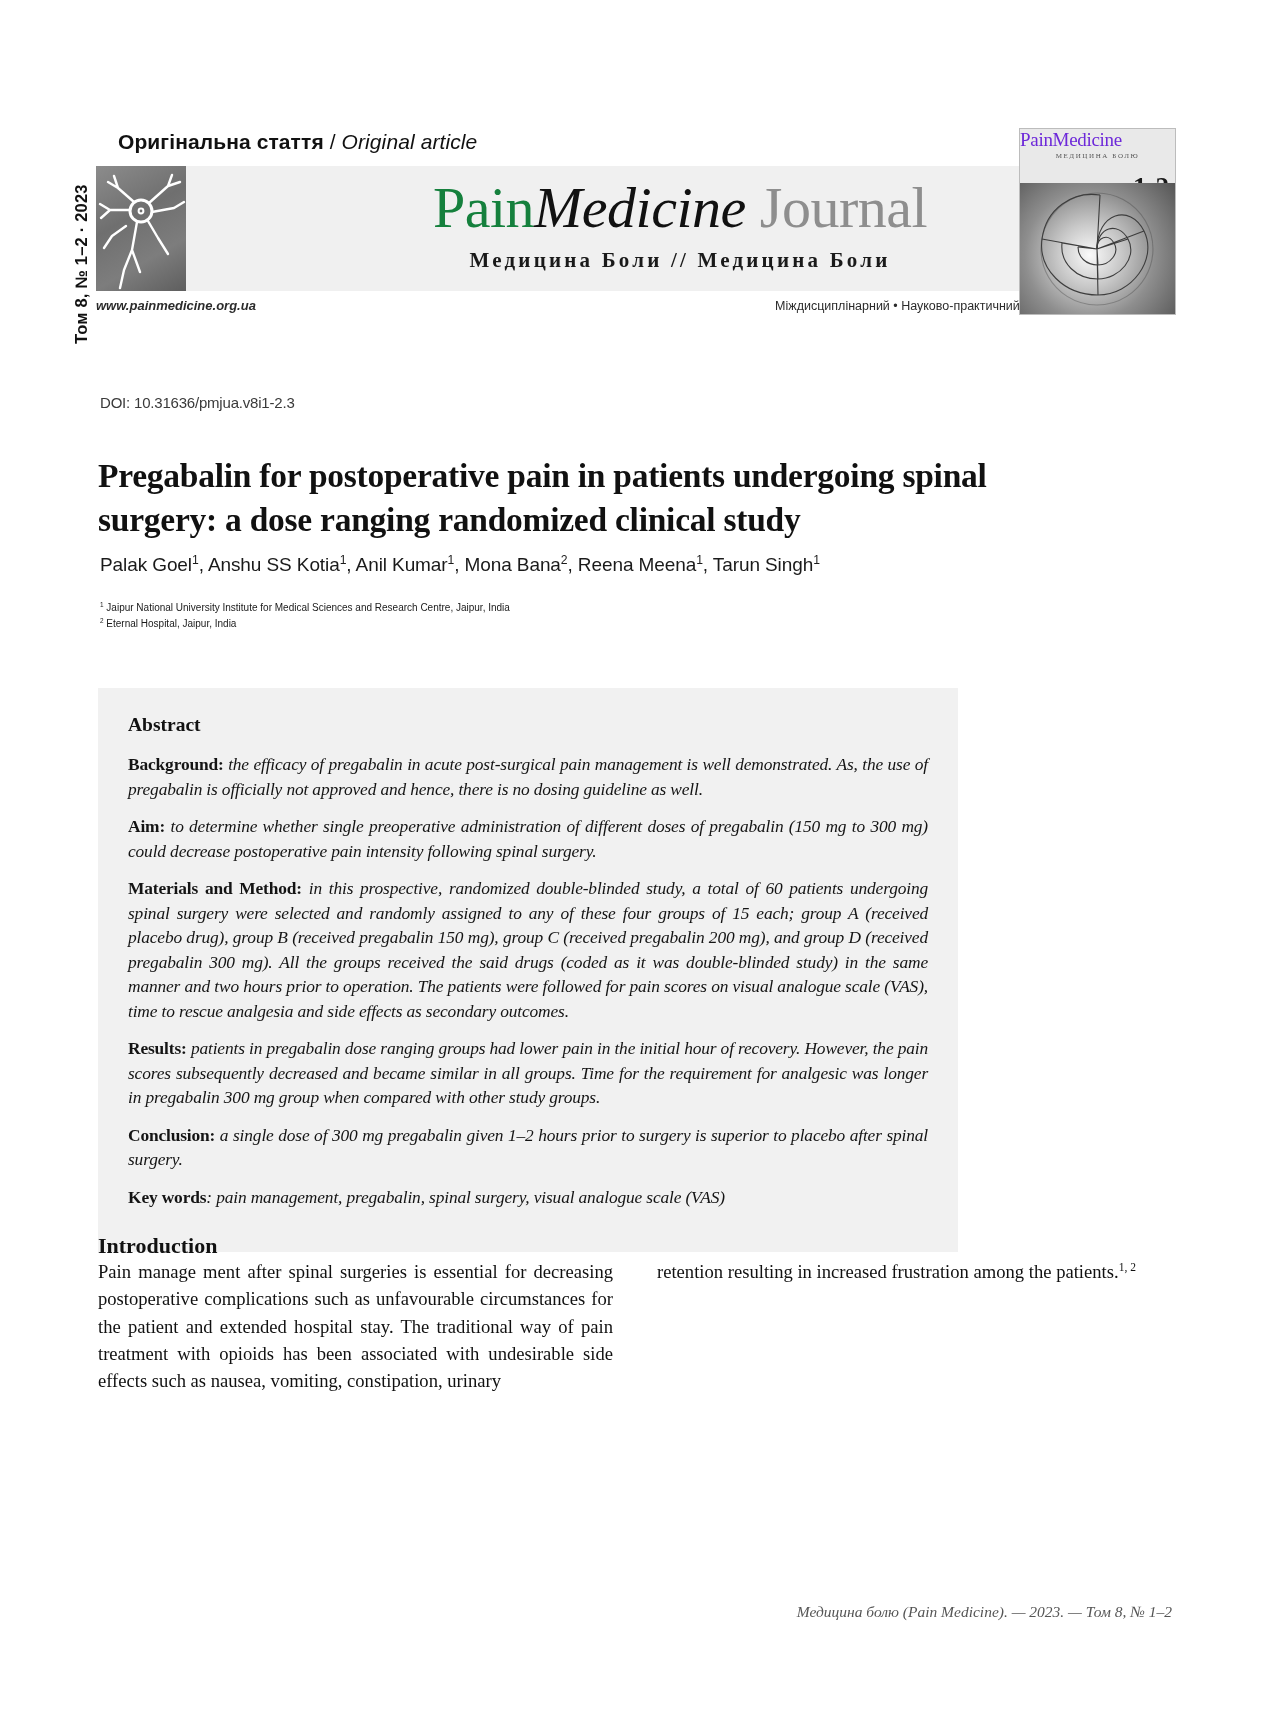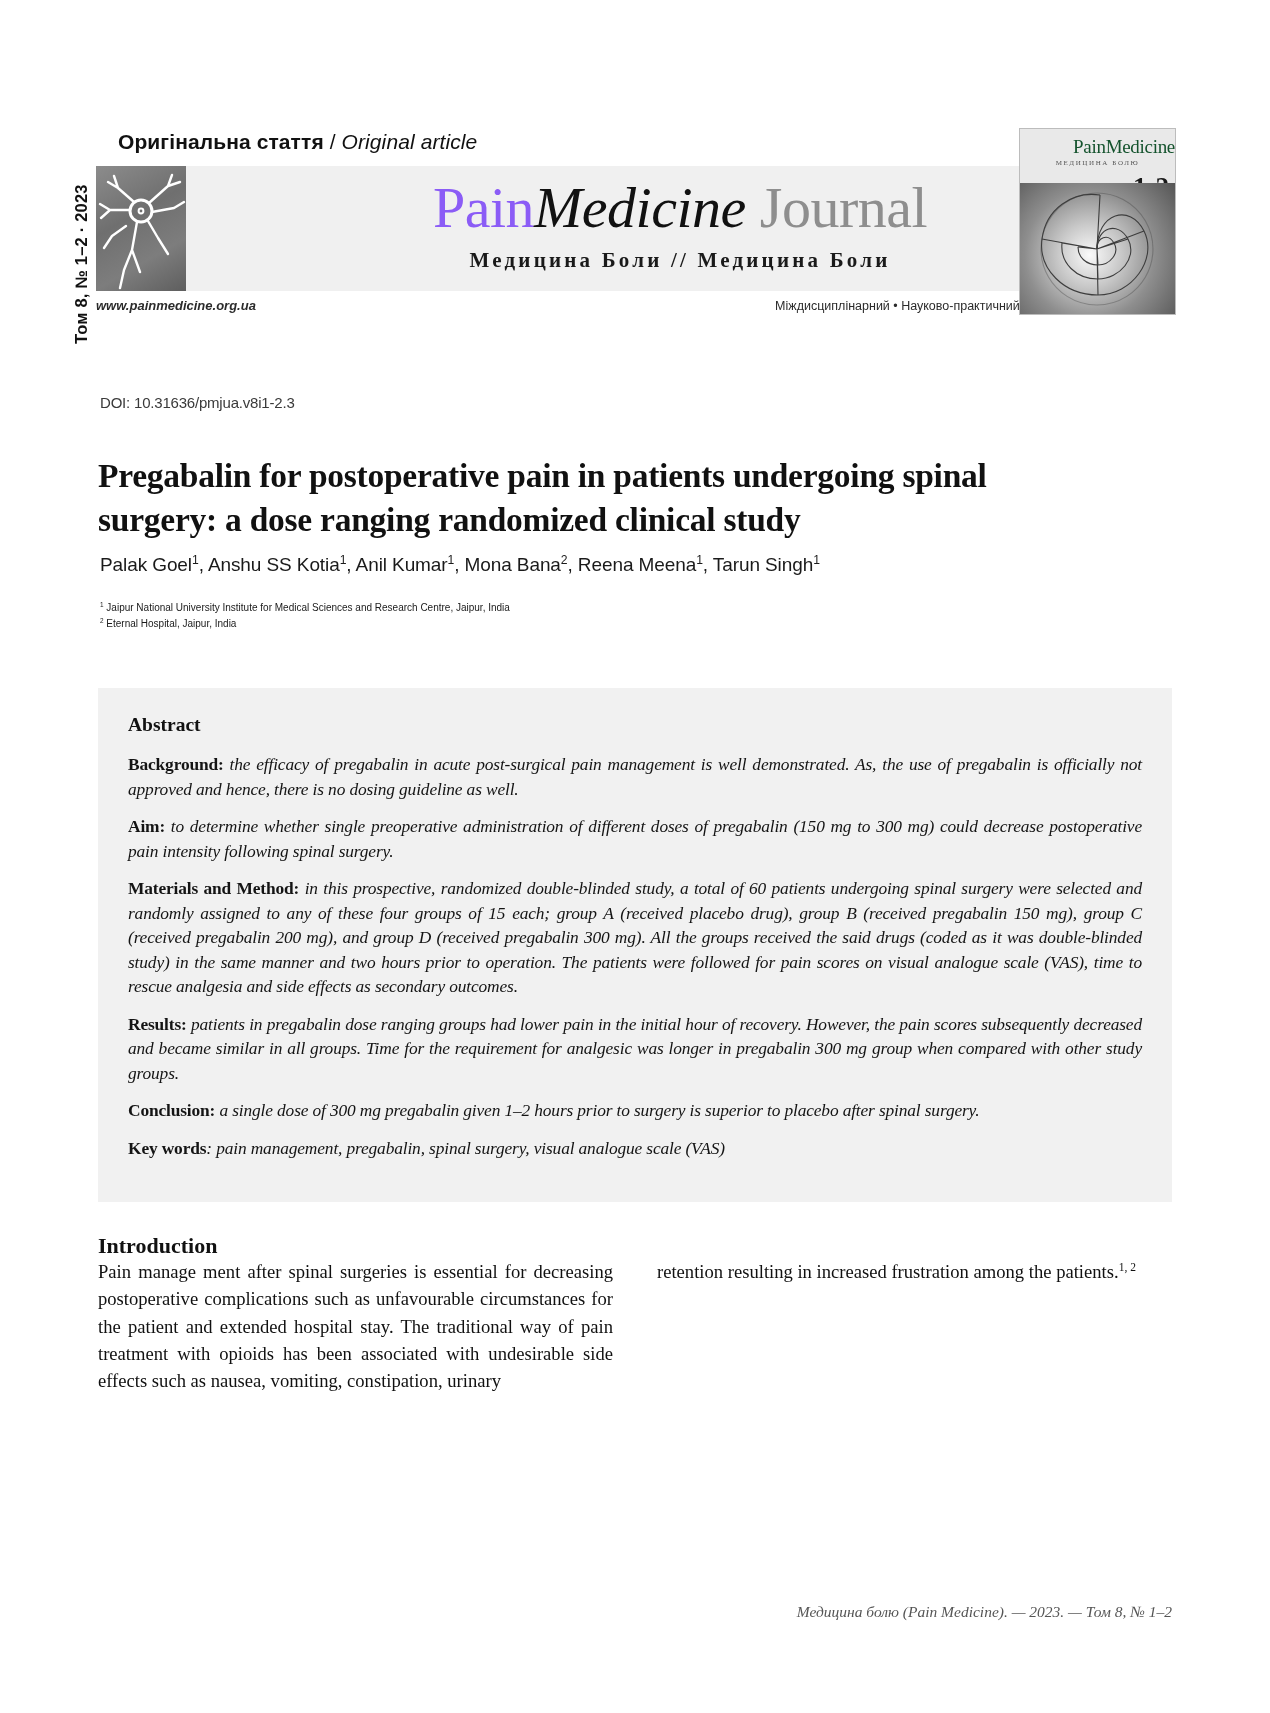--- a/index.html
+++ b/index.html
@@ -94,21 +94,21 @@
     justify-content: center;
     padding-bottom: 6px;
   }
   .journal-title {
     font-family: "Liberation Serif", serif;
     font-size: 58px;
     line-height: 1.03;
     letter-spacing: -0.5px;
     white-space: nowrap;
   }
-  .journal-title .pain   { color: #8b5cf6; }
+  .journal-title .pain   { color: #15803d; }
   .journal-title .med    { color: #111111; font-style: italic; }
   .journal-title .journal{ color: #8e8e8e; }
   .journal-sub {
     font-family: "Liberation Serif", serif;
     font-size: 21px;
     font-weight: 700;
     letter-spacing: 3.2px;
     color: #1a1a1a;
     margin-top: 10px;
     white-space: nowrap;
@@ -127,23 +127,23 @@
   }
   .cover-thumb .cv-top {
     height: 54px;
     background: #e9e9e9;
     border-bottom: 1px solid #cfcfcf;
     position: relative;
   }
   .cover-thumb .cv-title {
     font-family: "Liberation Serif", serif;
     font-size: 19px;
-    text-align: right;
-    padding-top: 7px;
-    color: #14532d;
+    text-align: left;
+    padding-top: 0;
+    color: #6d28d9;
     letter-spacing: -0.3px;
   }
   .cover-thumb .cv-sub {
     font-family: "Liberation Serif", serif;
     font-size: 7px;
     text-align: center;
     letter-spacing: 1.6px;
     color: #555;
     margin-top: 1px;
   }
@@ -220,21 +220,21 @@
     font-size: 10px;
     line-height: 1.55;
     color: #1a1a1a;
   }
 
   
   .abstract {
     position: absolute;
     left: 98px;
     top: 688px;
-    width: 1074px;
+    width: 860px;
     background: #f1f1f1;
     padding: 26px 30px 30px 30px;
     box-sizing: border-box;
   }
   .abstract h2 {
     margin: 0 0 16px 0;
     font-family: "Liberation Serif", serif;
     font-size: 19.5px;
     font-weight: 700;
     color: #111;

